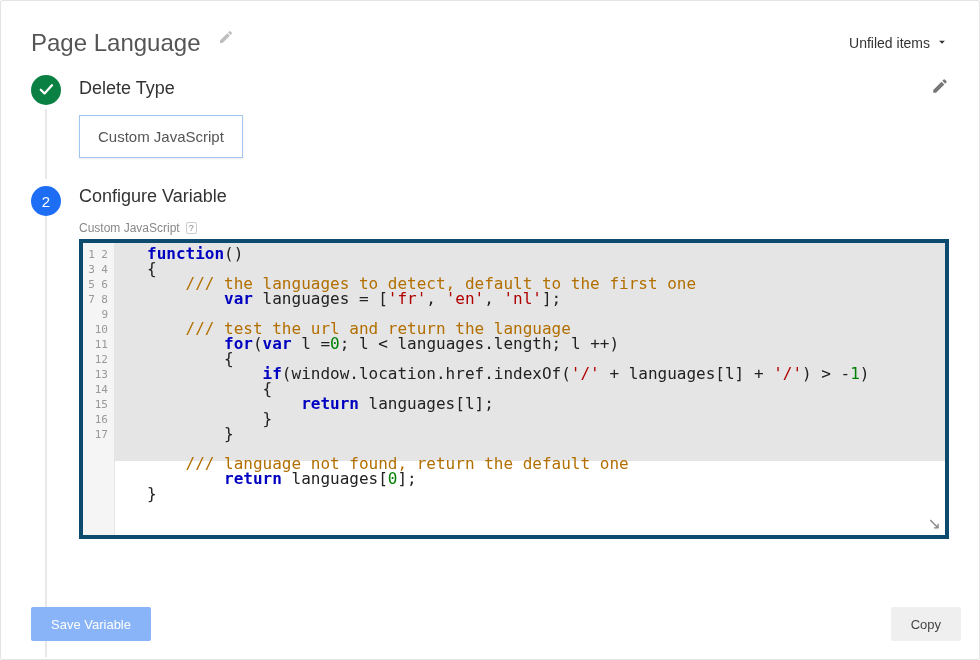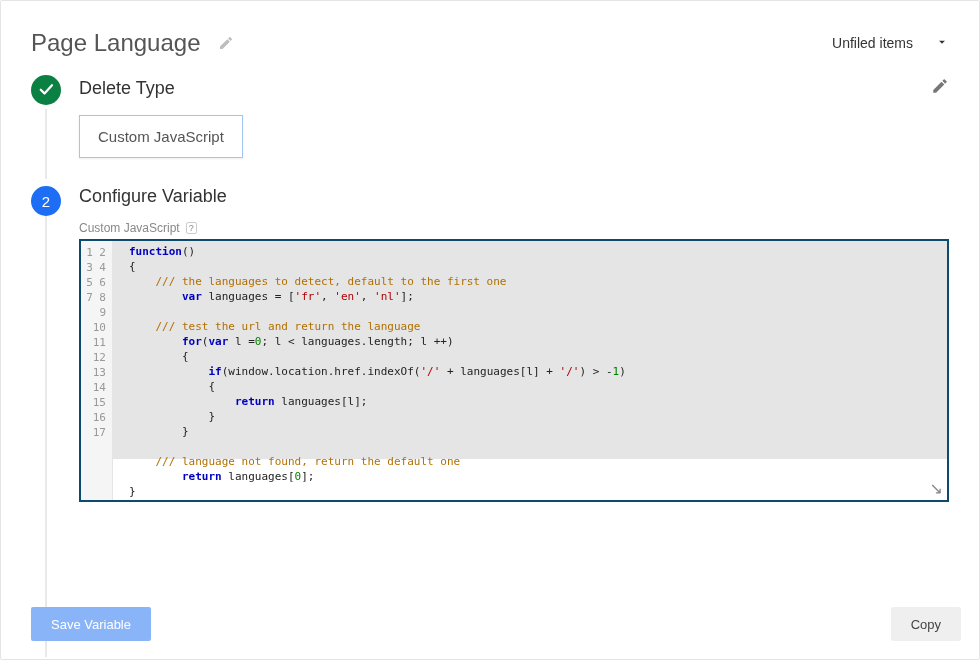--- a/index.html
+++ b/index.html
@@ -1,22 +1,22 @@
 <!DOCTYPE html>
 <html><head>
 <meta charset="utf-8">
 <style>
   * { box-sizing: border-box; }
   html, body { margin:0; padding:0; font-family: Arial, Helvetica, sans-serif; background:#fff; }
   .frame { width:980px; height:660px; border:1px solid #e4e4e4; border-radius:2px; position:relative; padding:28px 30px 18px 30px; }
   .header-row { display:flex; justify-content:space-between; align-items:center; }
-  .title-wrap { display:flex; align-items:center; gap:17px; }
+  .title-wrap { display:flex; align-items:flex-start; gap:17px; }
   .title { font-size:24px; font-weight:400; color:#555; }
   .pencil { color:#bdbdbd; display:inline-flex; }
-  .unfiled { display:flex; align-items:center; gap:22px; color:#333; font-size:14px; cursor:pointer; }
+  .unfiled { display:flex; align-items:center; gap:5px; color:#333; font-size:14px; cursor:pointer; }
   .unfiled svg { width:14px; height:14px; }
 
   .steps { margin-top:20px; position:relative; }
   .step { position:relative; padding-left:48px; }
   .stepline { position:absolute; left:14px; width:2px; background:#e9e9e9; }
   .line1 { top:32px; height:70px; }
   .line2 { top:130px; height:450px; }
 
   .badge { position:absolute; left:0; top:0; width:30px; height:30px; border-radius:50%; display:flex; align-items:center; justify-content:center; color:#fff; font-size:15px; }
   .badge.check { background:#0b8043; top:-2px; }
@@ -25,25 +25,25 @@
   .step-header { display:flex; justify-content:space-between; align-items:center; }
   .step-title { font-size:18px; color:#333; }
   .step-pencil { color:#777; cursor:pointer; }
 
   .chip { display:inline-block; margin-top:16px; padding:12px 18px; border:1px solid #a2c6ef; color:#555; font-size:15px; background:#fff; box-shadow:0 1px 2px rgba(0,0,0,0.08); }
 
   .step2 { margin-top:28px; }
   .field-label { display:flex; align-items:center; gap:6px; font-size:12px; color:#888; margin-top:14px; margin-bottom:4px; }
   .help { display:inline-flex; align-items:center; justify-content:center; font-size:9px; color:#888; border:1px solid #ccc; padding:0 2px; cursor:pointer; border-radius:2px; height:12px; }
 
-  .editor { border:2px solid #0c4a6e; position:relative; height:263px; background:#fff; }
+  .editor { border:4px solid #0c4a6e; position:relative; height:300px; background:#fff; }
   .gutter { position:absolute; left:0; top:0; bottom:0; width:32px; background:#f5f5f5; border-right:1px solid #e5e5e5; padding:4px 6px 0 0; font-family: Menlo, Consolas, monospace; font-size:11px; color:#999; text-align:right; line-height:15px; }
   .code-area { position:absolute; left:32px; right:0; top:0; bottom:0; overflow:hidden; }
   .hl-band { position:absolute; left:0; right:0; top:0; height:218px; background:#e5e5e5; }
-  .code { position:relative; font-family: Menlo, Consolas, monospace; font-size:11px; line-height:15px; padding:3px 16px; white-space:pre; }
+  .code { position:relative; font-family: Menlo, Consolas, monospace; font-size:16px; line-height:15px; padding:3px 16px; white-space:pre;margin-left:16px; }
   .tok-kw { color:#0000c0; font-weight:bold; }
   .tok-com { color:#b26f00; }
   .tok-str { color:#b00000; }
   .tok-num { color:#008000; }
   .tok-plain { color:#222; }
   .resize-handle { position:absolute; right:4px; bottom:2px; color:#888; font-size:16px; cursor:nwse-resize; }
 
   .footer { position:absolute; left:30px; right:18px; bottom:18px; display:flex; justify-content:space-between; }
   .btn { display:inline-flex; align-items:center; justify-content:center; height:34px; padding:0 20px; font-size:13px; border:none; cursor:pointer; border-radius:2px;}
   .btn-primary { background:#8ab4f8; color:#fff; }

